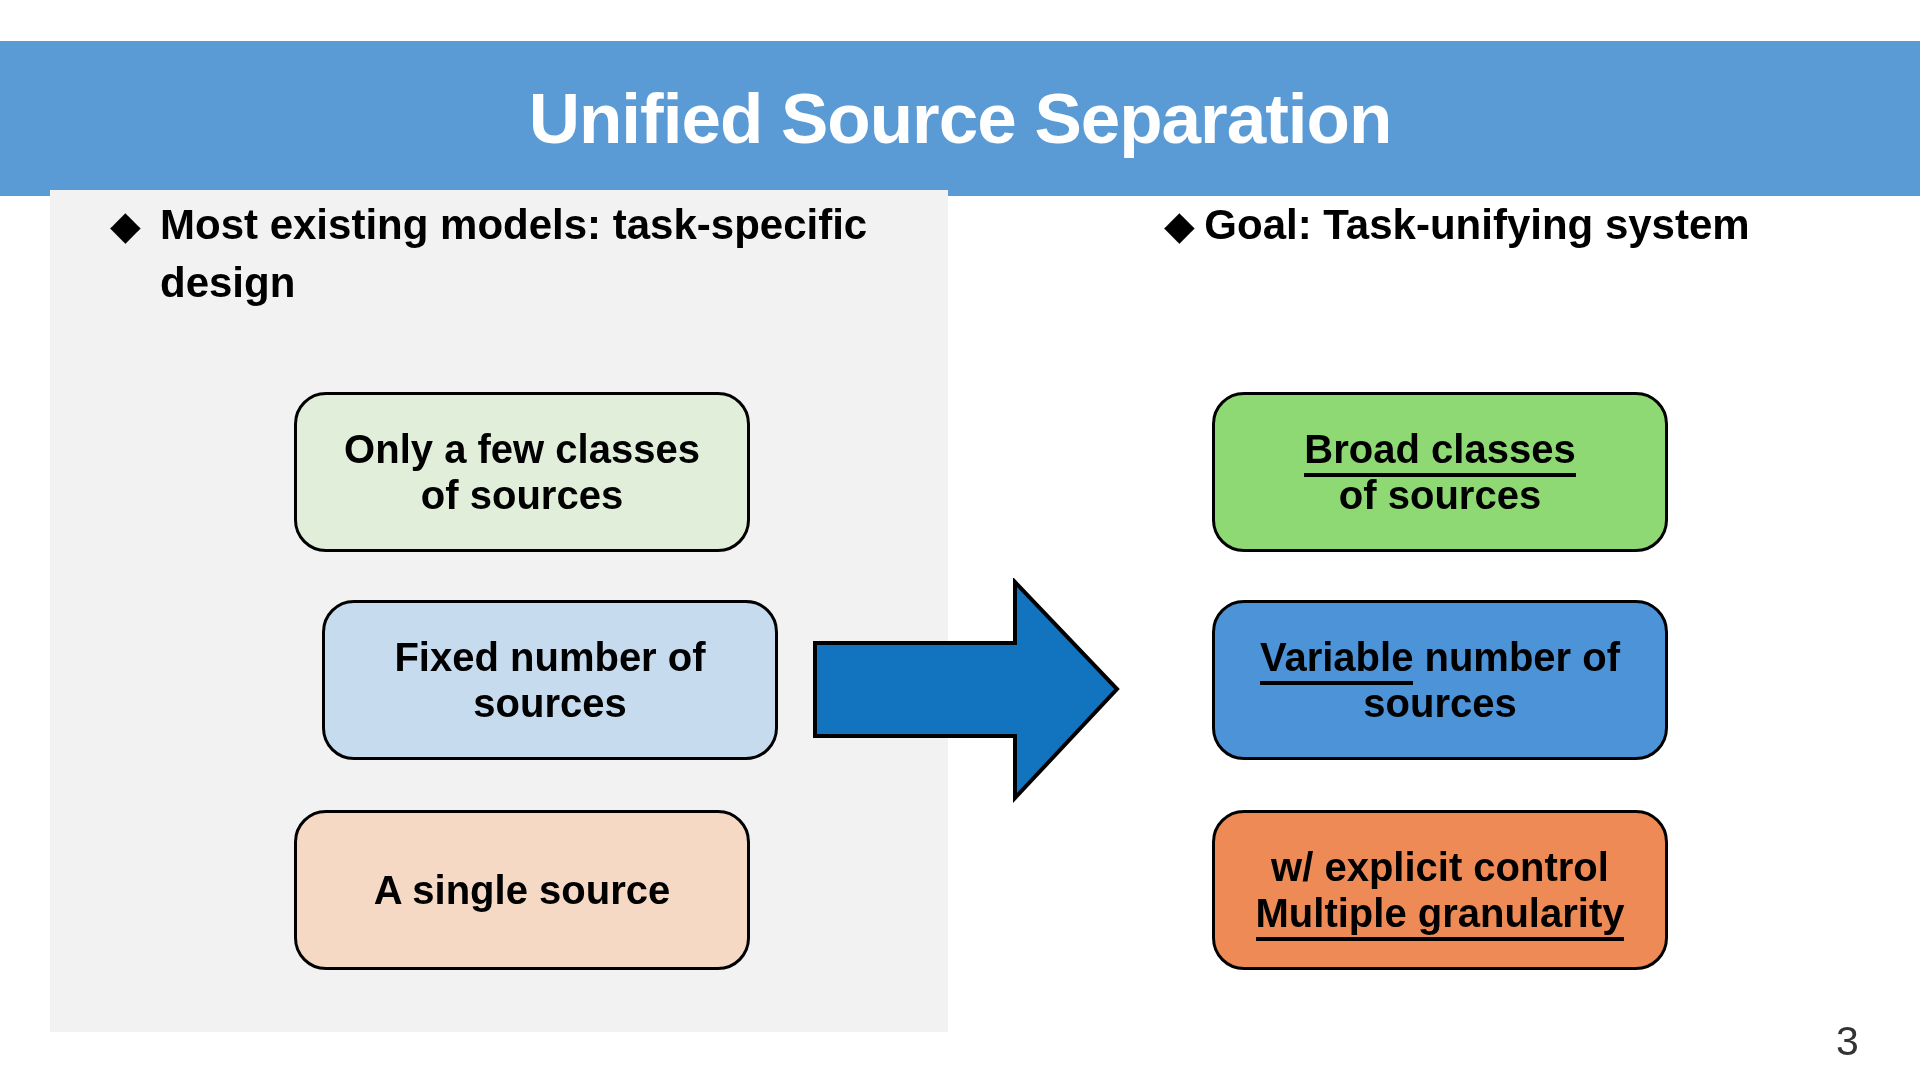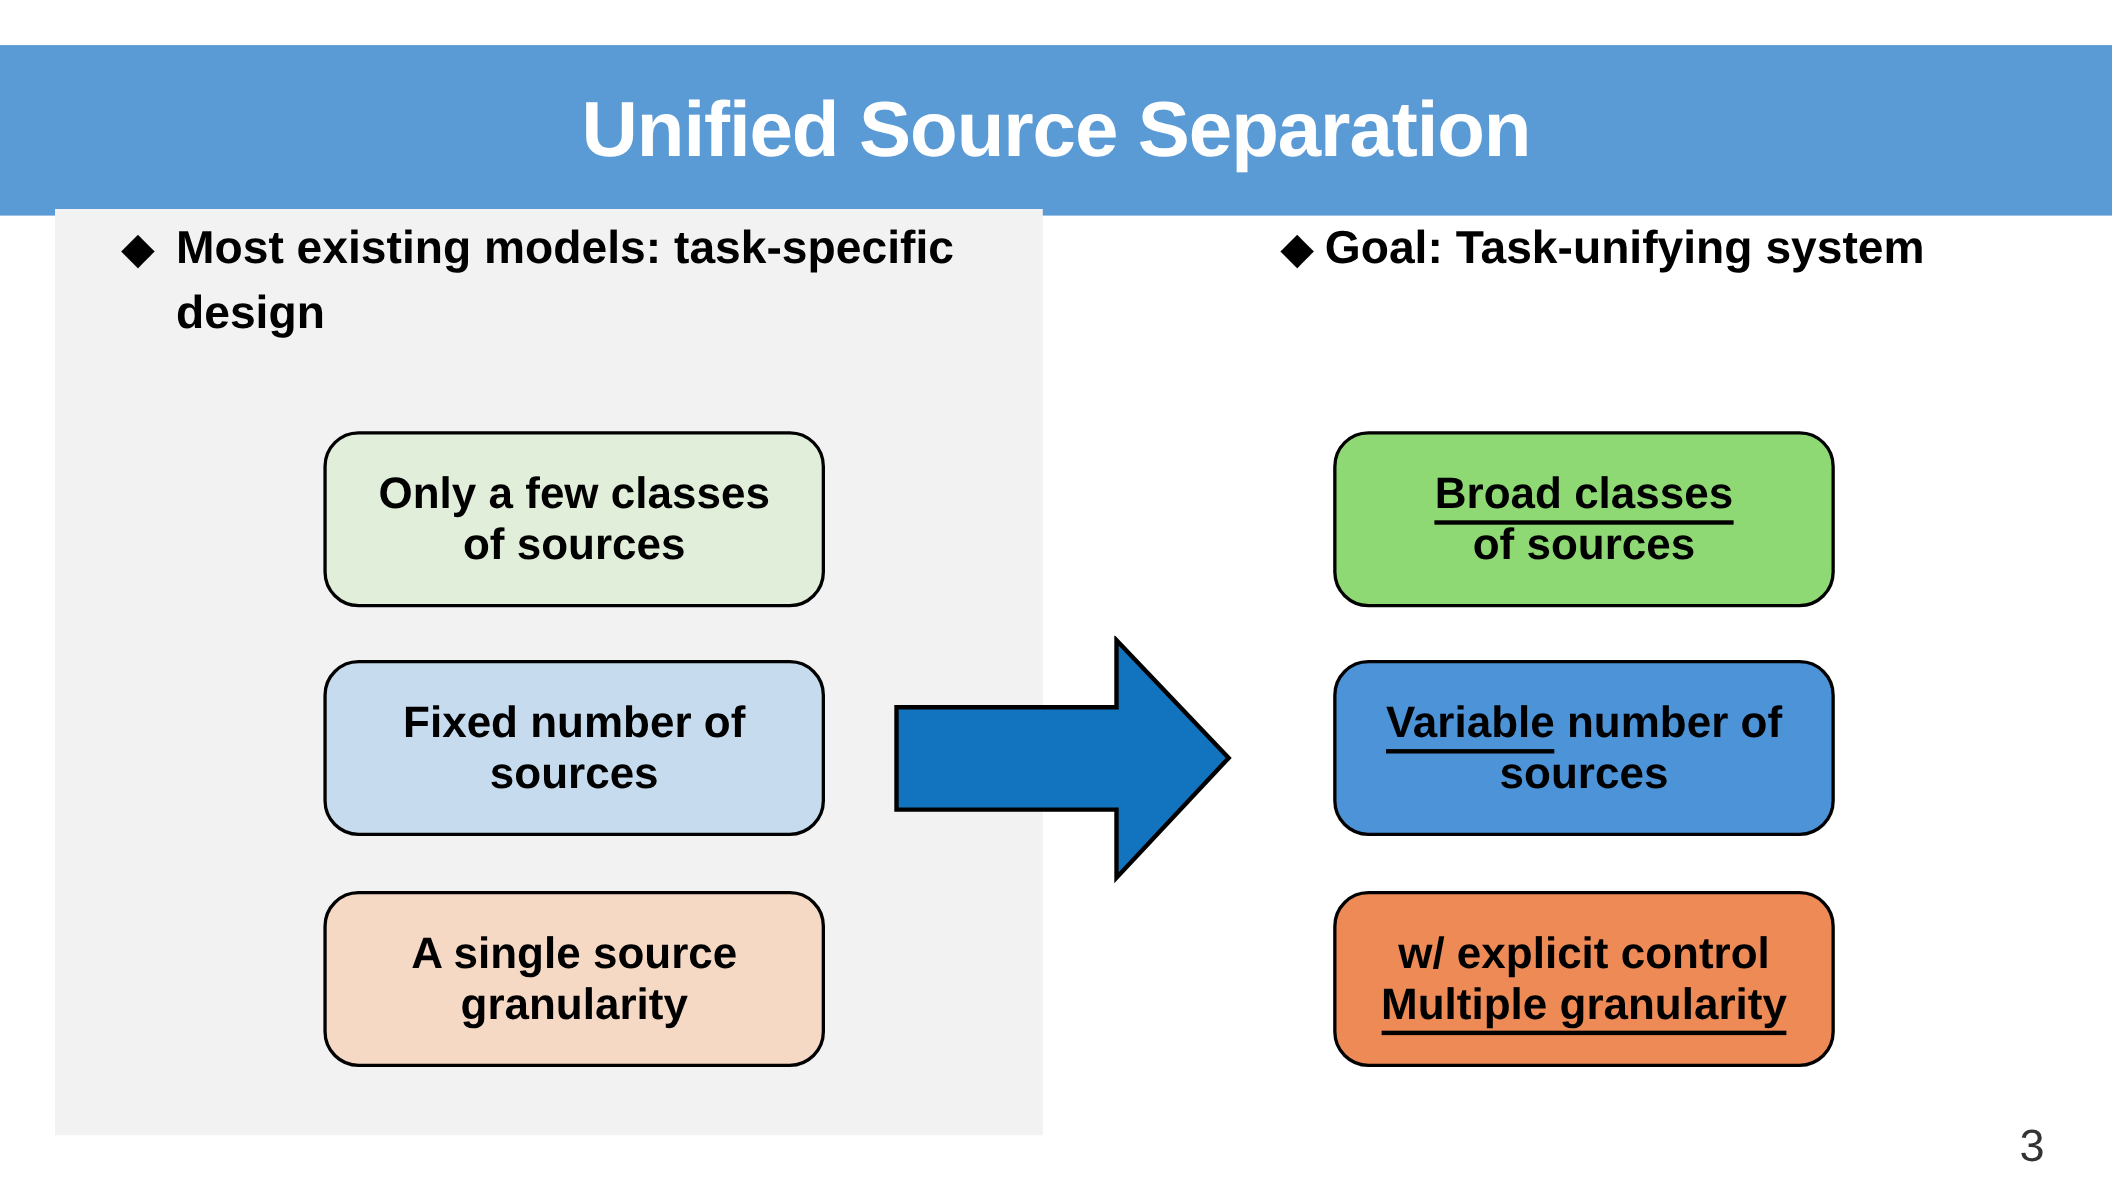--- a/index.html
+++ b/index.html
@@ -32,21 +32,21 @@
     border:3.5px solid #000;border-radius:32px;
     display:flex;flex-direction:column;justify-content:center;align-items:center;
     font-size:40px;font-weight:bold;color:#000;line-height:46px;text-align:center;
   }
   .colL{left:294px;}
   .colR{left:1212px;}
   .r1{top:392px;}
   .r2{top:600px;}
   .r3{top:810px;}
   .light-green{background:var(--light_green);}
-  .light-blue{background:var(--light_blue);}
+  .light-blue{background:var(--light_blue);margin-left:28px;}
   .peach{background:var(--peach);}
   .green{background:var(--green);align-items:center;}
   .blue{background:var(--blue);}
   .orange{background:var(--orange);}
   .u{border-bottom:4px solid #000;padding-bottom:2px;}
   .arrow-svg{position:absolute;left:810px;top:578px;}
   .page-number{
     position:absolute;left:1836px;top:1018px;width:60px;
     font-size:41px;color:#333333;font-weight:normal;
   }
@@ -78,21 +78,20 @@
     <div>of sources</div>
   </div>
 
   <div class="box light-blue colL r2">
     <div>Fixed number of</div>
     <div>sources</div>
   </div>
 
   <div class="box peach colL r3">
     <div>A single source</div>
-    <div>granularity</div>
   </div>
 
   <div class="box green colR r1">
     <div><span class="u">Broad classes</span><span></span></div>
     <div>of sources</div>
   </div>
 
   <div class="box blue colR r2">
     <div><span class="u">Variable</span><span> number of</span></div>
     <div>sources</div>

